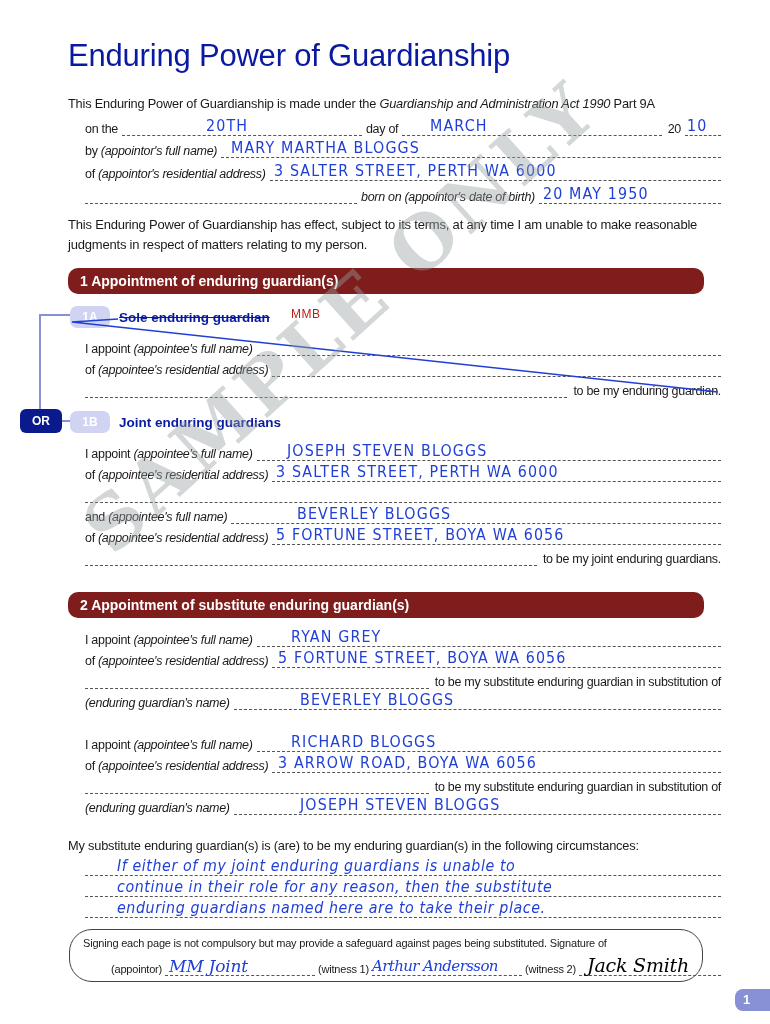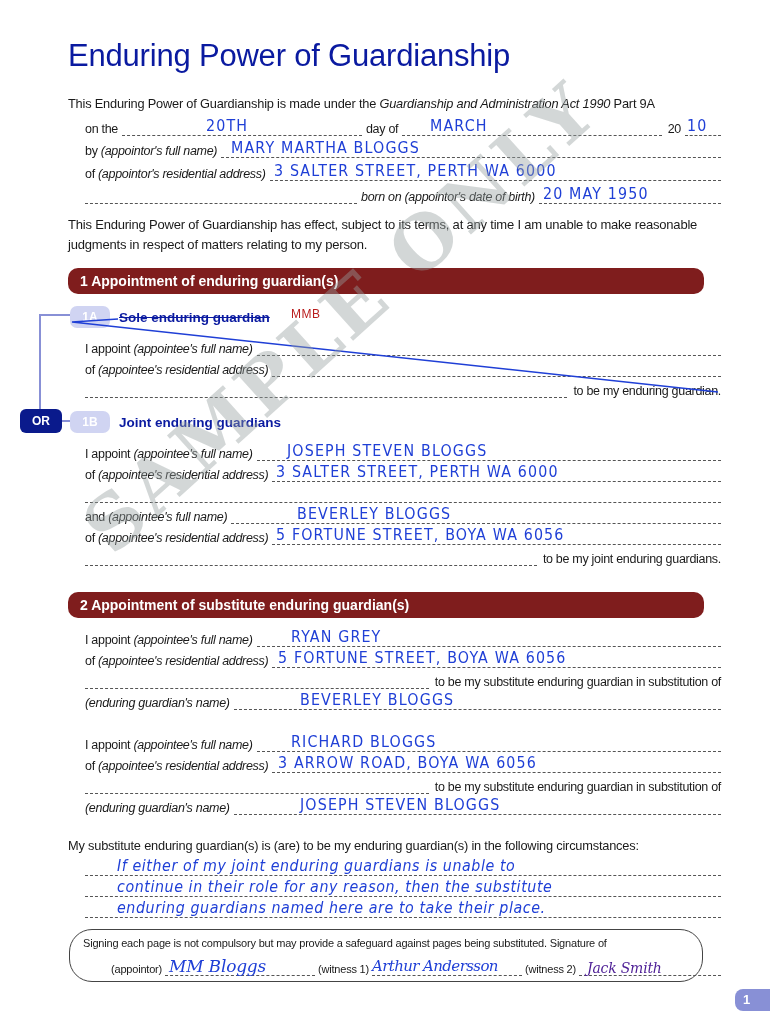--- a/index.html
+++ b/index.html
@@ -208,28 +208,28 @@
   <span class="fill">
       <span class="hw script" style="left:32px;">enduring guardians named here are to take their place.</span>
     </span>
 </div>
 
 <div class="sig-box">
   <div class="abs" style="left:13px; top:7px; white-space:nowrap;">Signing each page is not compulsory but may provide a safeguard against pages being substituted. Signature of</div>
   <div class="abs" style="left:13px; top:26px; width:610px; height:20px; display:flex; align-items:flex-end; white-space:nowrap;margin-left:28px;">
     <span style="flex:none; padding-right:3px; line-height:13px;">(appointor)</span>
     <span style="flex:none; width:150px; position:relative; height:18px; border-bottom:1px dashed #555;">
-      <span class="abs" style="left:4px; bottom:-1px; font-family:'DejaVu Serif',serif; font-style:italic; font-size:17px; color:#1f3fd6;">MM Bloggs</span>
+      <span class="abs" style="left:4px; bottom:-1px; font-family:'DejaVu Serif',serif; font-style:italic; font-size:17px; color:#1f3fd6;">MM Joint</span>
     </span>
     <span style="flex:none; padding:0 3px; line-height:13px;">(witness 1)</span>
     <span style="flex:none; width:150px; position:relative; height:18px; border-bottom:1px dashed #555;">
       <span class="abs" style="left:0; bottom:0; font-family:'DejaVu Serif',serif; font-style:italic; font-size:15px; color:#1f3fd6; letter-spacing:-0.6px;">Arthur Andersson</span>
     </span>
     <span style="flex:none; padding:0 3px; line-height:13px;">(witness 2)</span>
     <span style="flex:1; position:relative; height:18px; border-bottom:1px dashed #555;">
-      <span class="abs" style="left:8px; bottom:-1px; font-family:'DejaVu Serif',serif; font-style:italic; font-size:14px; color:#4c1d95;">Jack Smith</span>
+      <span class="abs" style="left:8px; bottom:-1px; font-family:'DejaVu Serif',serif; font-style:italic; font-size:19px; color:#000000;">Jack Smith</span>
     </span>
   </div>
 </div>
 
 <div class="page-num">1</div>
 
 <div class="watermark">SAMPLE ONLY</div>
 
 </body></html>

